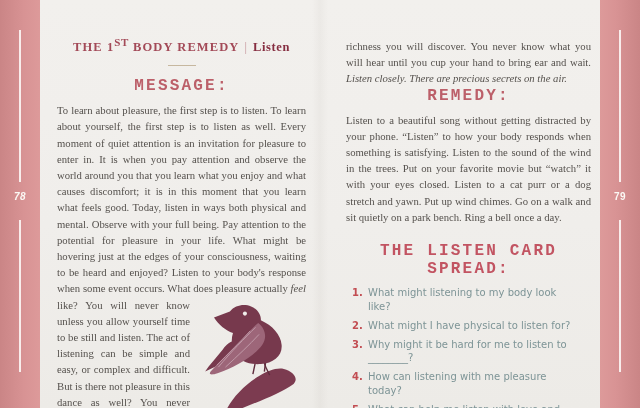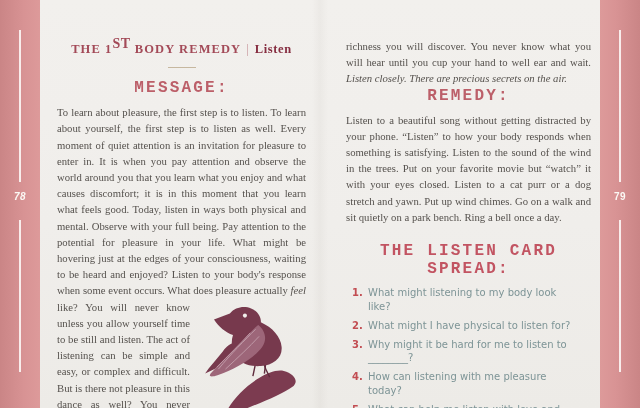--- a/index.html
+++ b/index.html
@@ -21,21 +21,21 @@
     font-family:"Liberation Sans",sans-serif;
   }
   
   .page{position:absolute;top:0;height:408px;width:280px;box-sizing:border-box;}
   .page.pleft{left:40px;padding:36px 14px 0 17px;}
   .page.pright{left:320px;padding:38px 9px 0 26px;}
   .gutter{position:absolute;left:312px;top:0;width:16px;height:100%;
     background:linear-gradient(to right,rgba(0,0,0,0),rgba(120,110,100,.05),rgba(0,0,0,0));}
   
   .chap-title{text-align:center;color:#a34a58;font-size:12.5px;letter-spacing:1.1px;font-weight:600;white-space:nowrap;}
-  .chap-title sup{font-size:14px;letter-spacing:.5px;}
+  .chap-title sup{font-size:11px;letter-spacing:.5px;}
   .chap-title .sep{color:#c6959b;font-weight:400;padding:0 5px;}
   .chap-title .emph{font-weight:bold;color:#862e41;letter-spacing:.6px;}
   .divider{width:28px;height:1px;background:#c6b79f;margin:10px auto 11px;}
   .sec-heading{text-align:center;color:#bc5f69;font-size:16px;letter-spacing:2.2px;font-weight:600;margin:0 0 7px;font-family:Liberation Mono, monospace;}
   .sec-heading.remedy{}
   .sec-heading.cards{margin-top:17px;color:#c25462;}
   
   .body-text{color:#55514d;font-size:10.7px;line-height:16.2px;text-align:justify;margin:0;
     text-justify:inter-word;}
   .body-text em{}
@@ -91,21 +91,21 @@
         <path fill="none" stroke="#c4a0ad" stroke-width="1" d="M64,32 C52,44 36,60 22,77 M68,40 C57,52 44,64 30,77 M58,36 C47,48 33,62 20,75"></path>
 
         <circle cx="52" cy="16.5" r="2.3" fill="#f0eeeb"></circle>
       </svg>
         </span><span> You will never know unless you allow yourself time to be still and listen. The act of listening can be simple and easy, or complex and difficult. But is there not pleasure in this dance as well? You never know what depths of</span>
     </p>
   </div>
 
   <div class="page pright">
     <p class="body-text">
-      <span>richness you will discover. You never know what you will hear until you cup your hand to well ear and wait.</span><em> Listen closely. There are precious secrets on the air.</em>
+      <span>richness you will discover. You never know what you will hear until you cup your hand to bring ear and wait.</span><em> Listen closely. There are precious secrets on the air.</em>
     </p>
     <div class="sec-heading remedy">REMEDY:</div>
     <p class="body-text">Listen to a beautiful song without getting distracted by your phone. “Listen” to how your body responds when something is satisfying. Listen to the sound of the wind in the trees. Put on your favorite movie but “watch” it with your eyes closed. Listen to a cat purr or a dog stretch and yawn. Put up wind chimes. Go on a walk and sit quietly on a park bench. Ring a bell once a day.</p>
     <div class="sec-heading cards">THE LISTEN CARD SPREAD:</div>
     <ol class="card-list">
       <li>
         <span class="num">1.</span>
         <span class="txt">What might listening to my body look like?</span>
       </li>
       <li>

